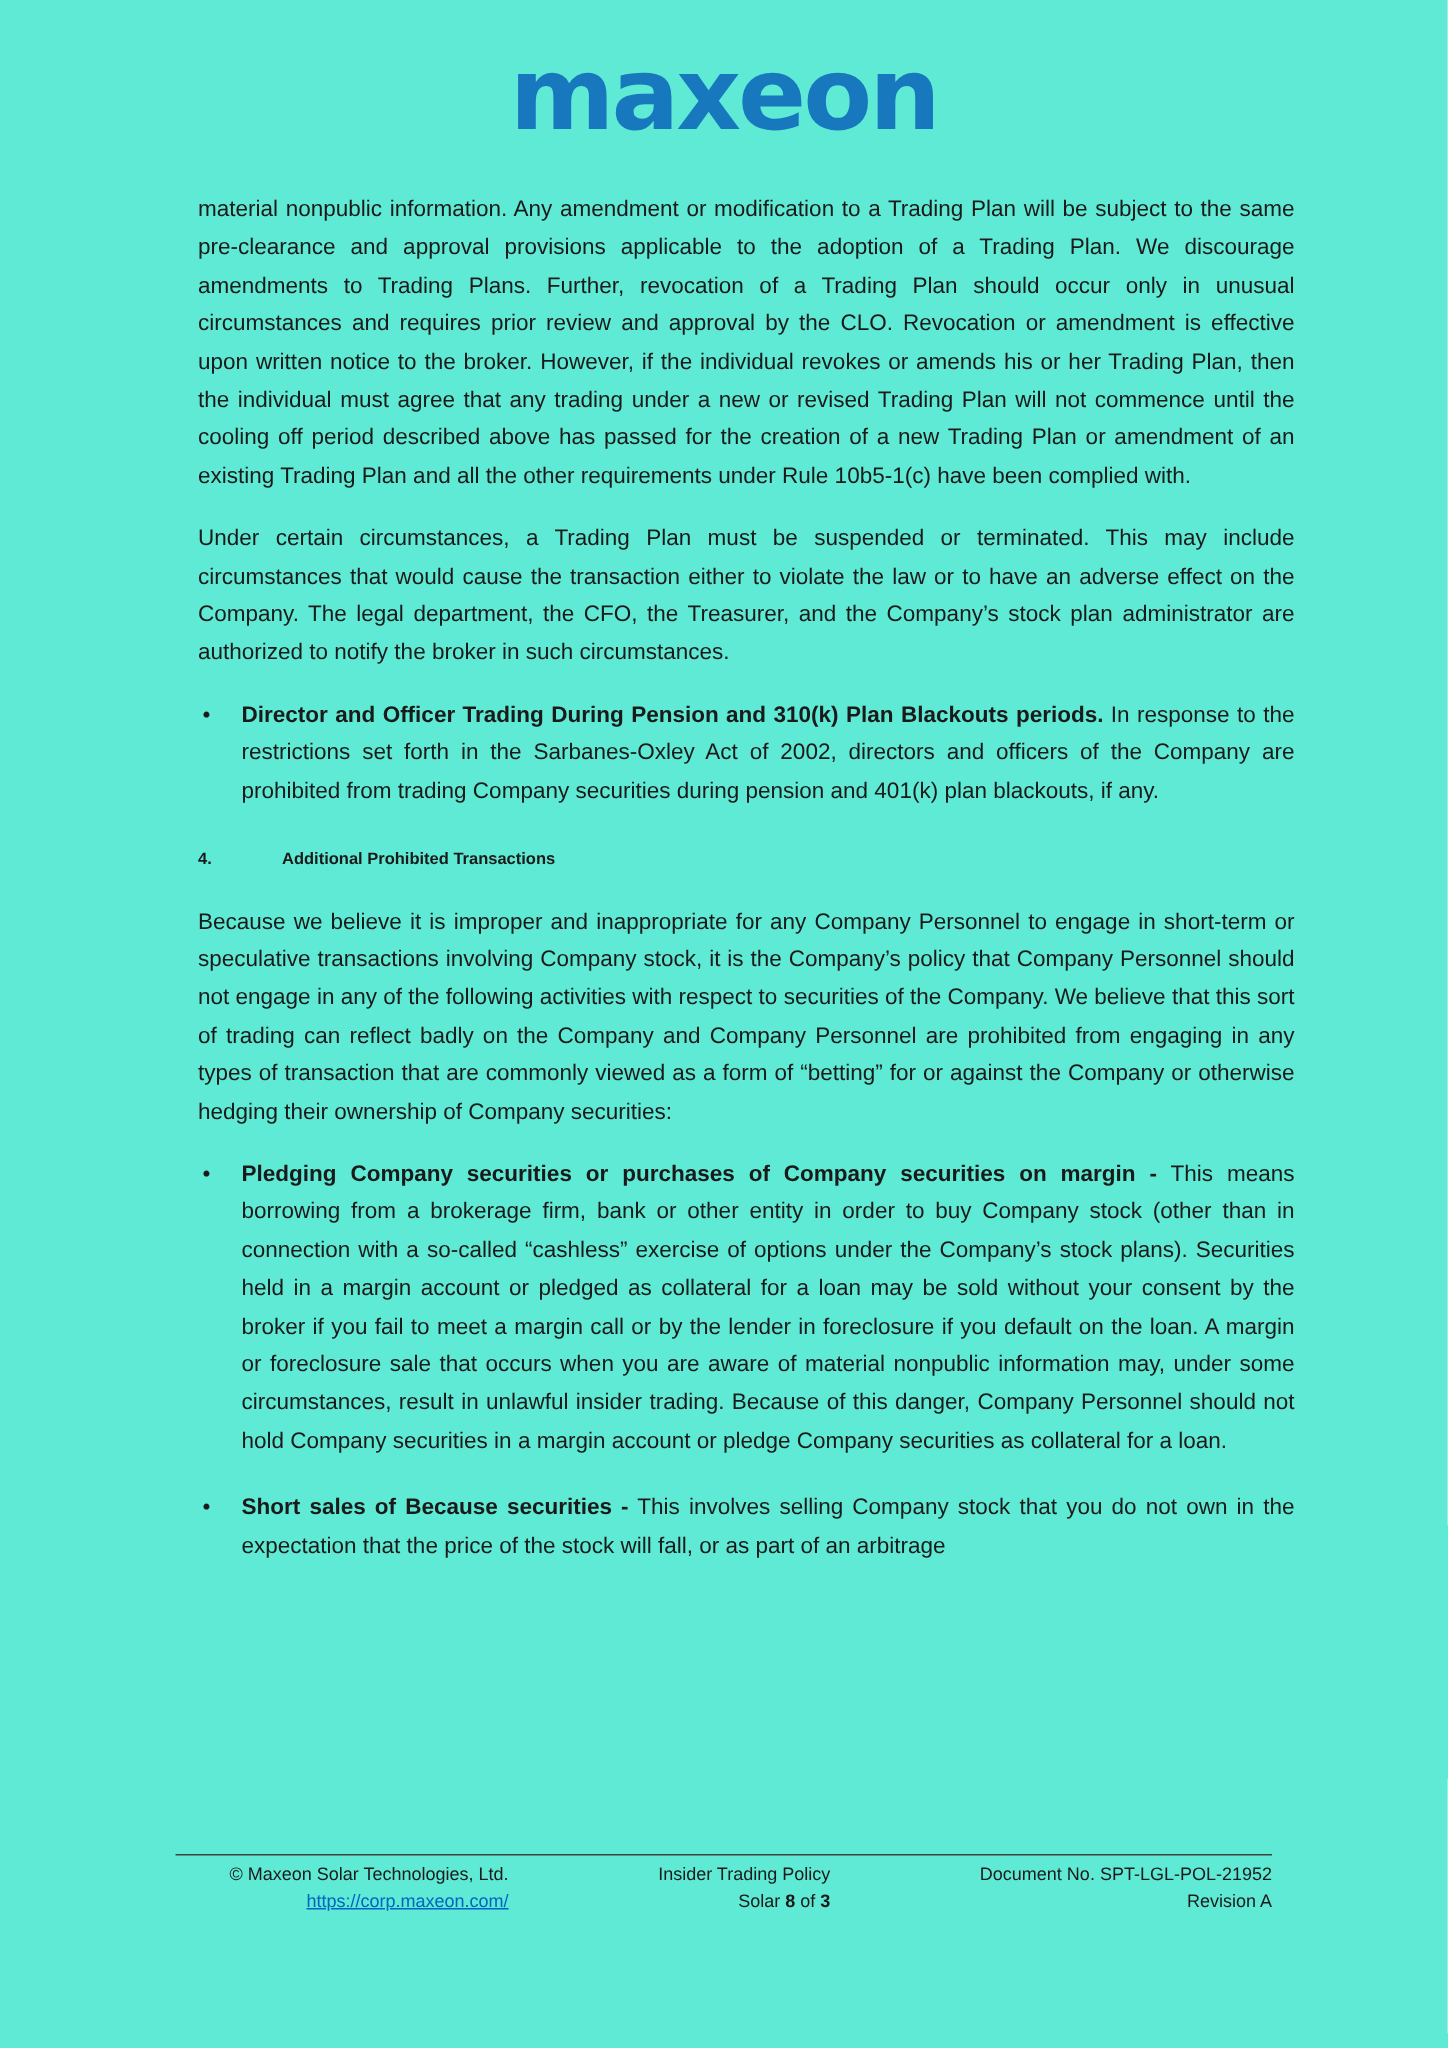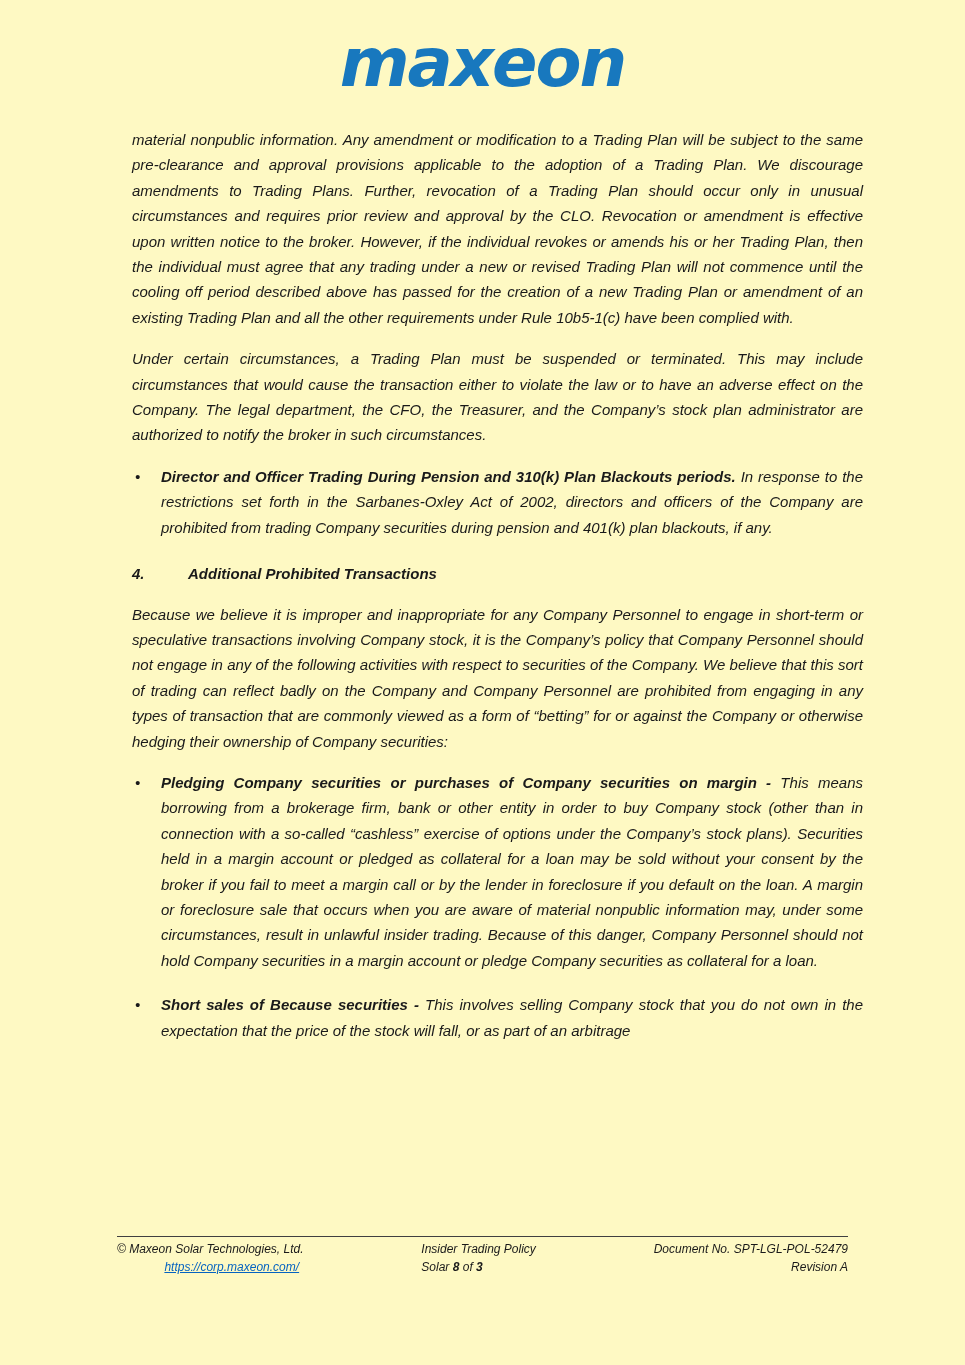--- a/index.html
+++ b/index.html
@@ -5,21 +5,21 @@
   * { margin: 0; padding: 0; box-sizing: border-box; }
   html, body { background: #ffffff; }
   body {
     width: 965px;
     height: 1365px;
     position: relative;
     font-family: "Liberation Sans", sans-serif;
     color: #1a1a1a;
     overflow: hidden;
   }
-  .page { position: absolute; inset: 0; background: #fef9c3; font-style: italic; }
+  .page { position: absolute; inset: 0; background: #5eead4; }
 
   
   .logo-wrap {
     position: absolute;
     top: 30px;
     left: 0;
     width: 100%;
     text-align: center;
   }
   .logo-text {
@@ -54,43 +54,43 @@
     top: 0;
     font-size: 15px;
     line-height: 25.4px;
   }
   .bullet-text {
     font-size: 15px;
     line-height: 25.4px;
     text-align: justify;
   }
   .section-heading {
-    font-size: 15px;
+    font-size: 11px;
     line-height: 25.4px;
     font-weight: 700;
     margin: 21px 0 15px 0;
   }
   .heading-num { display: inline-block; width: 56px; }
 
   
   .footer {
     position: absolute;
     left: 117px;
     width: 731px;
     top: 1236px;
     border-top: 1px solid #404040;
     padding-top: 4px;
     display: flex;
     justify-content: space-between;
     font-size: 12px;
     line-height: 17.5px;
   }
   .footer-col { white-space: nowrap; }
-  .footer-left { text-align: center; }
-  .footer-center { text-align: left; }
+  .footer-left { text-align: right; margin-left: 36px; }
+  .footer-center { text-align: right; }
   .footer-right { text-align: right; }
   .footer-link {
     color: #0563c1;
     text-decoration: underline;
     cursor: pointer;
     padding-left: 43px;
   }
   strong { font-weight: 700; }
 </style>
 </head>
@@ -134,18 +134,18 @@
   <div class="footer">
     <div class="footer-col footer-left">
       <div>© Maxeon Solar Technologies, Ltd.</div>
       <div><a class="footer-link">https://corp.maxeon.com/</a></div>
     </div>
     <div class="footer-col footer-center">
       <div>Insider Trading Policy</div>
       <div><span>Solar </span><strong>8</strong><span> of </span><strong>3</strong></div>
     </div>
     <div class="footer-col footer-right">
-      <div>Document No. SPT-LGL-POL-52479</div>
+      <div>Document No. SPT-LGL-POL-21952</div>
       <div>Revision A</div>
     </div>
   </div>
 
 </div>
 
 </body></html>

